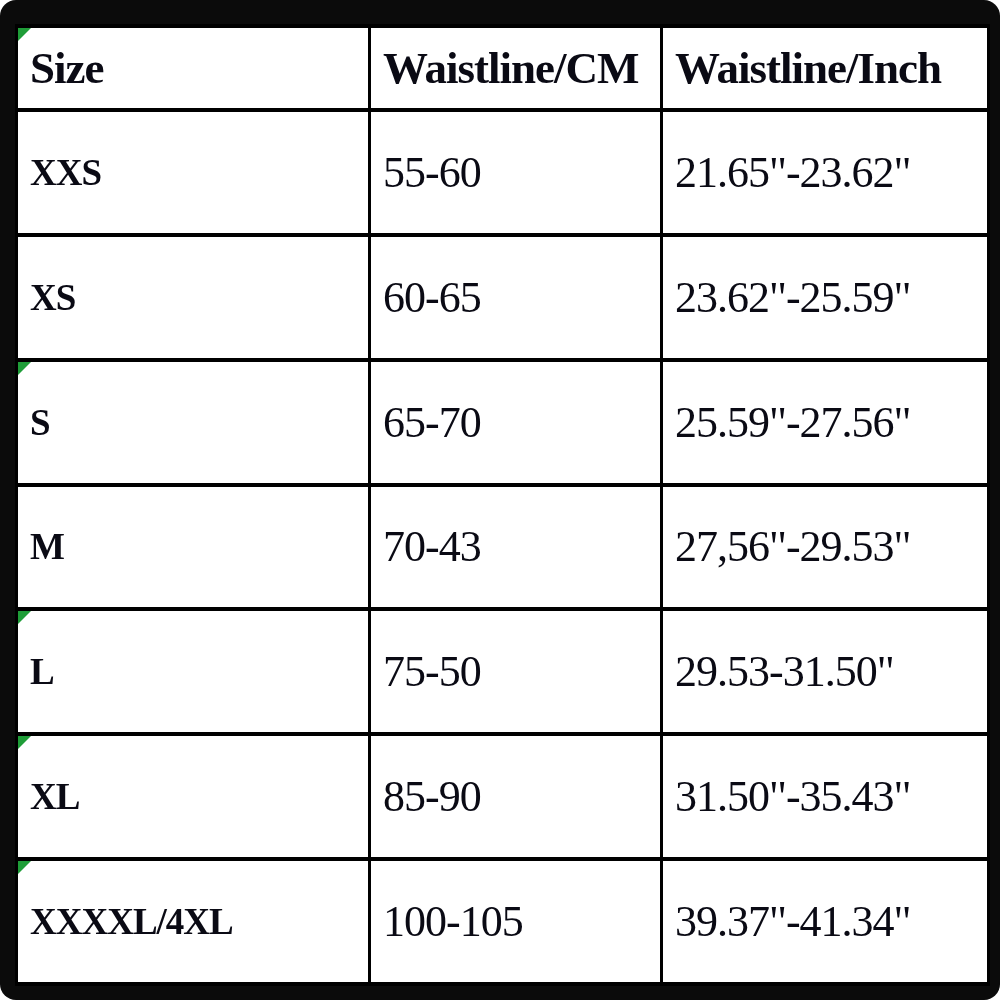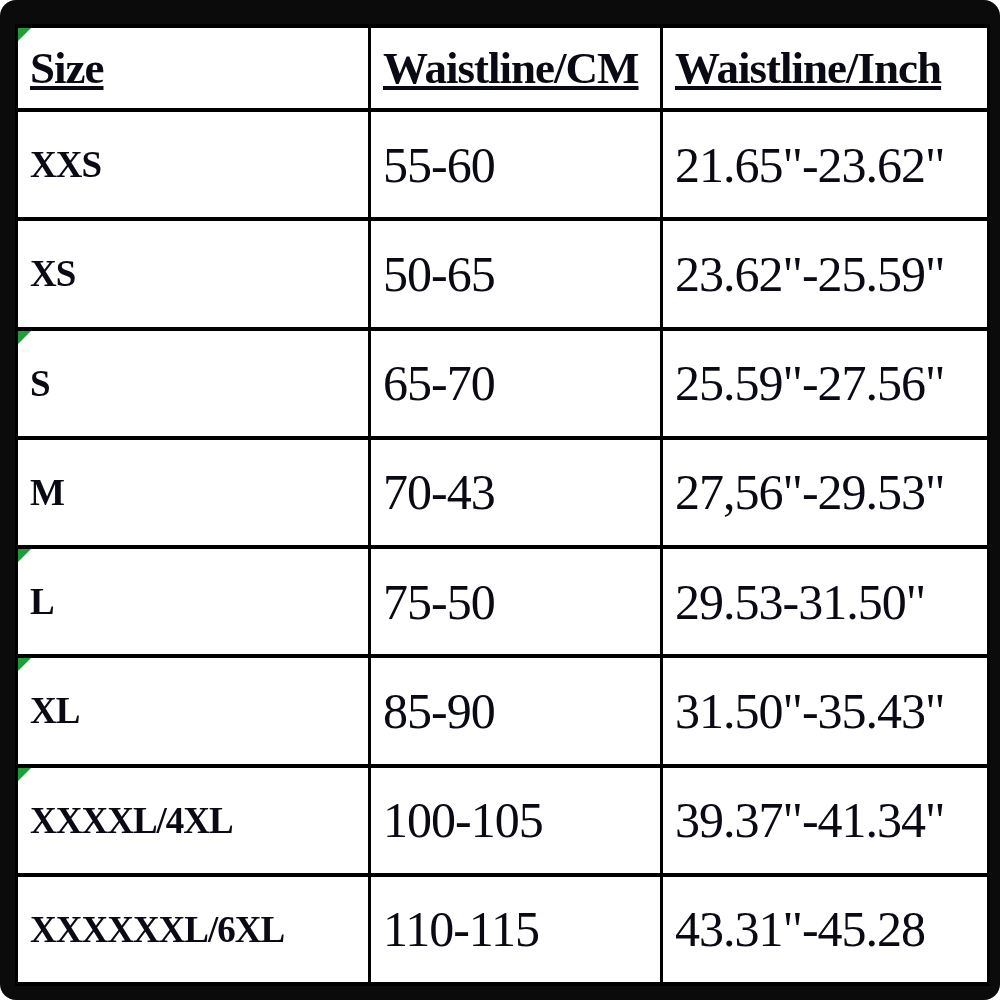--- a/index.html
+++ b/index.html
@@ -43,29 +43,28 @@
     overflow: hidden;
     color: #0a0a14;
     background: #ffffff;
   }
   table.size-chart thead tr { height: 84px; }
   table.size-chart tbody tr { height: 79px; }
   th.cell-header {
     font-size: 45px;
     font-weight: bold;
     letter-spacing: -1px;
-    text-decoration: underline;
   }
   td.cell-size {
     font-size: 37px;
     font-weight: bold;
     letter-spacing: -1px;
   }
   td.cell-val {
-    font-size: 50px;
+    font-size: 44px;
     font-weight: normal;
     letter-spacing: -1px;
   }
   .tri {
     position: absolute;
     top: 0;
     left: 0;
     display: block;
   }
 </style>
@@ -107,21 +106,21 @@
     <td class="cell-val">
       <span>21.65"-23.62"</span>
     </td>
   </tr>
         <tr>
     <td class="cell-size">
       
       <span>XS</span>
     </td>
     <td class="cell-val">
-      <span>50-65</span>
+      <span>60-65</span>
     </td>
     <td class="cell-val">
       <span>23.62"-25.59"</span>
     </td>
   </tr>
         <tr>
     <td class="cell-size">
       <svg class="tri" width="14" height="14" viewBox="0 0 14 14">
               <polygon points="0,0 13,0 0,13" fill="#1f9d38"></polygon>
             </svg>
@@ -181,27 +180,15 @@
             </svg>
       <span>XXXXL/4XL</span>
     </td>
     <td class="cell-val">
       <span>100-105</span>
     </td>
     <td class="cell-val">
       <span>39.37"-41.34"</span>
     </td>
   </tr>
-        <tr>
-    <td class="cell-size">
-      
-      <span>XXXXXXL/6XL</span>
-    </td>
-    <td class="cell-val">
-      <span>110-115</span>
-    </td>
-    <td class="cell-val">
-      <span>43.31"-45.28</span>
-    </td>
-  </tr>
       </tbody>
   </table>
 </div>
 
 </body></html>

